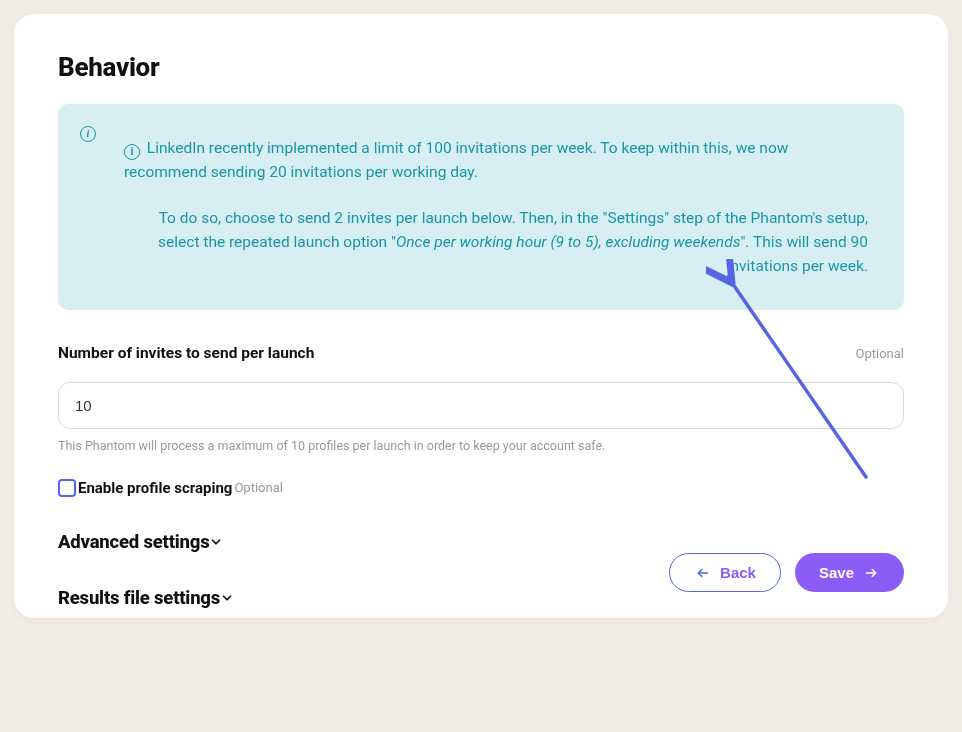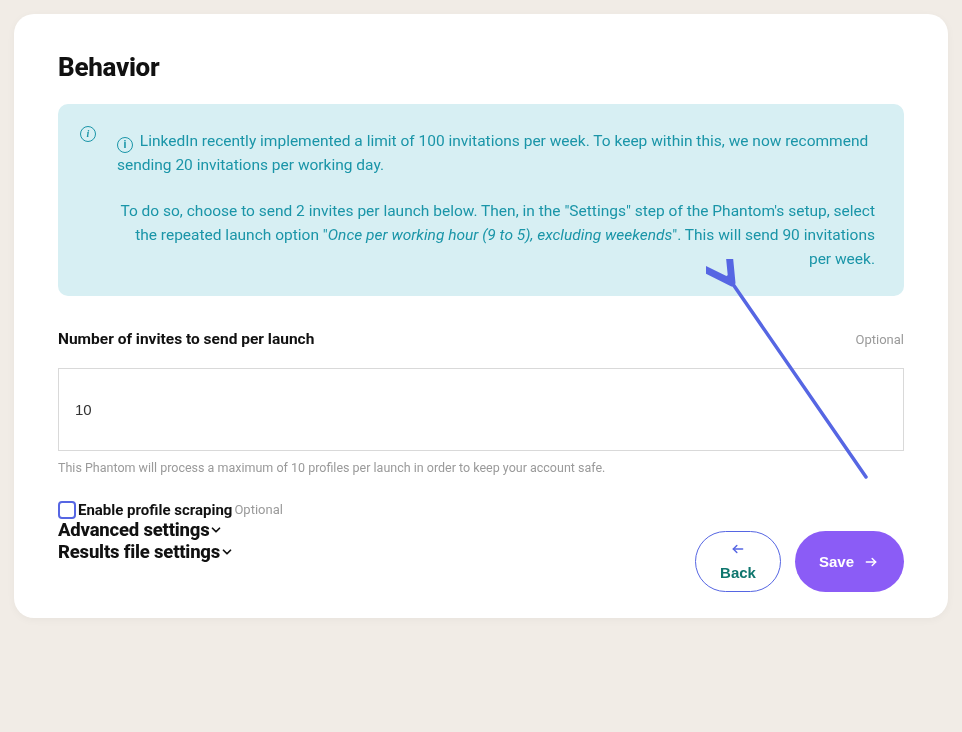--- a/index.html
+++ b/index.html
@@ -58,21 +58,21 @@
       border: 1.5px solid #1a95a8;
       border-radius: 50%;
       align-items: center;
       justify-content: center;
       font-size: 11px;
       font-weight: 700;
       color: #1a95a8;
       vertical-align: -2px;
       margin-right: 3px;
     }
-    .info-box p { margin: 5px; }
+    .info-box p { margin: 12px; }
     .info-box .second-para { margin-top: 22px; text-align: right; }
     .info-box em { font-style: italic; }
     .field-group { margin-bottom: 18px; }
     .field-header {
       display: flex;
       justify-content: space-between;
       align-items: baseline;
       margin-bottom: 20px;
     }
     .field-label {
@@ -80,22 +80,22 @@
       font-weight: 700;
       color: #111;
     }
     .optional-badge {
       font-size: 13px;
       color: #9a9a9a;
     }
     .text-input {
       width: 100%;
       border: 1px solid #d9d9d9;
-      border-radius: 0;
-      padding: 32px 16px;
+      border-radius: 12px;
+      padding: 14px 16px;
       font-size: 15px;
       color: #333;
       outline: none;
     }
     .help-text {
       font-size: 12.5px;
       color: #9a9a9a;
       margin-top: 8px;
       line-height: 1.4;
     }
@@ -119,20 +119,21 @@
       color: #111;
     }
     .checkbox-optional {
       font-size: 13px;
       color: #9a9a9a;
     }
     .collapsible {
       display: flex;
       align-items: center;
       gap: 0;
+      margin-top: 34px;
       cursor: pointer;
     }
     .collapsible-label {
       font-size: 18.5px;
       font-weight: 800;
       color: #111;
       letter-spacing: -0.2px;
     }
     .chevron {
       width: 14px;
@@ -151,23 +152,22 @@
       gap: 8px;
       padding: 10px 24px;
       border-radius: 999px;
       font-size: 15px;
       font-weight: 600;
       cursor: pointer;
       border: none;
     }
     .btn-back {
       background: #fff;
-      color: #0f766e;
+      color: #8b5cf6;
       border: 1.5px solid #5666e3;
-      flex-direction: column;
     }
     .btn-save {
       background: #8b5cf6;
       color: #fff;
     }
     .arrow-annotation {
       position: absolute;
       left: 692px;
       top: 245px;
       pointer-events: none;

